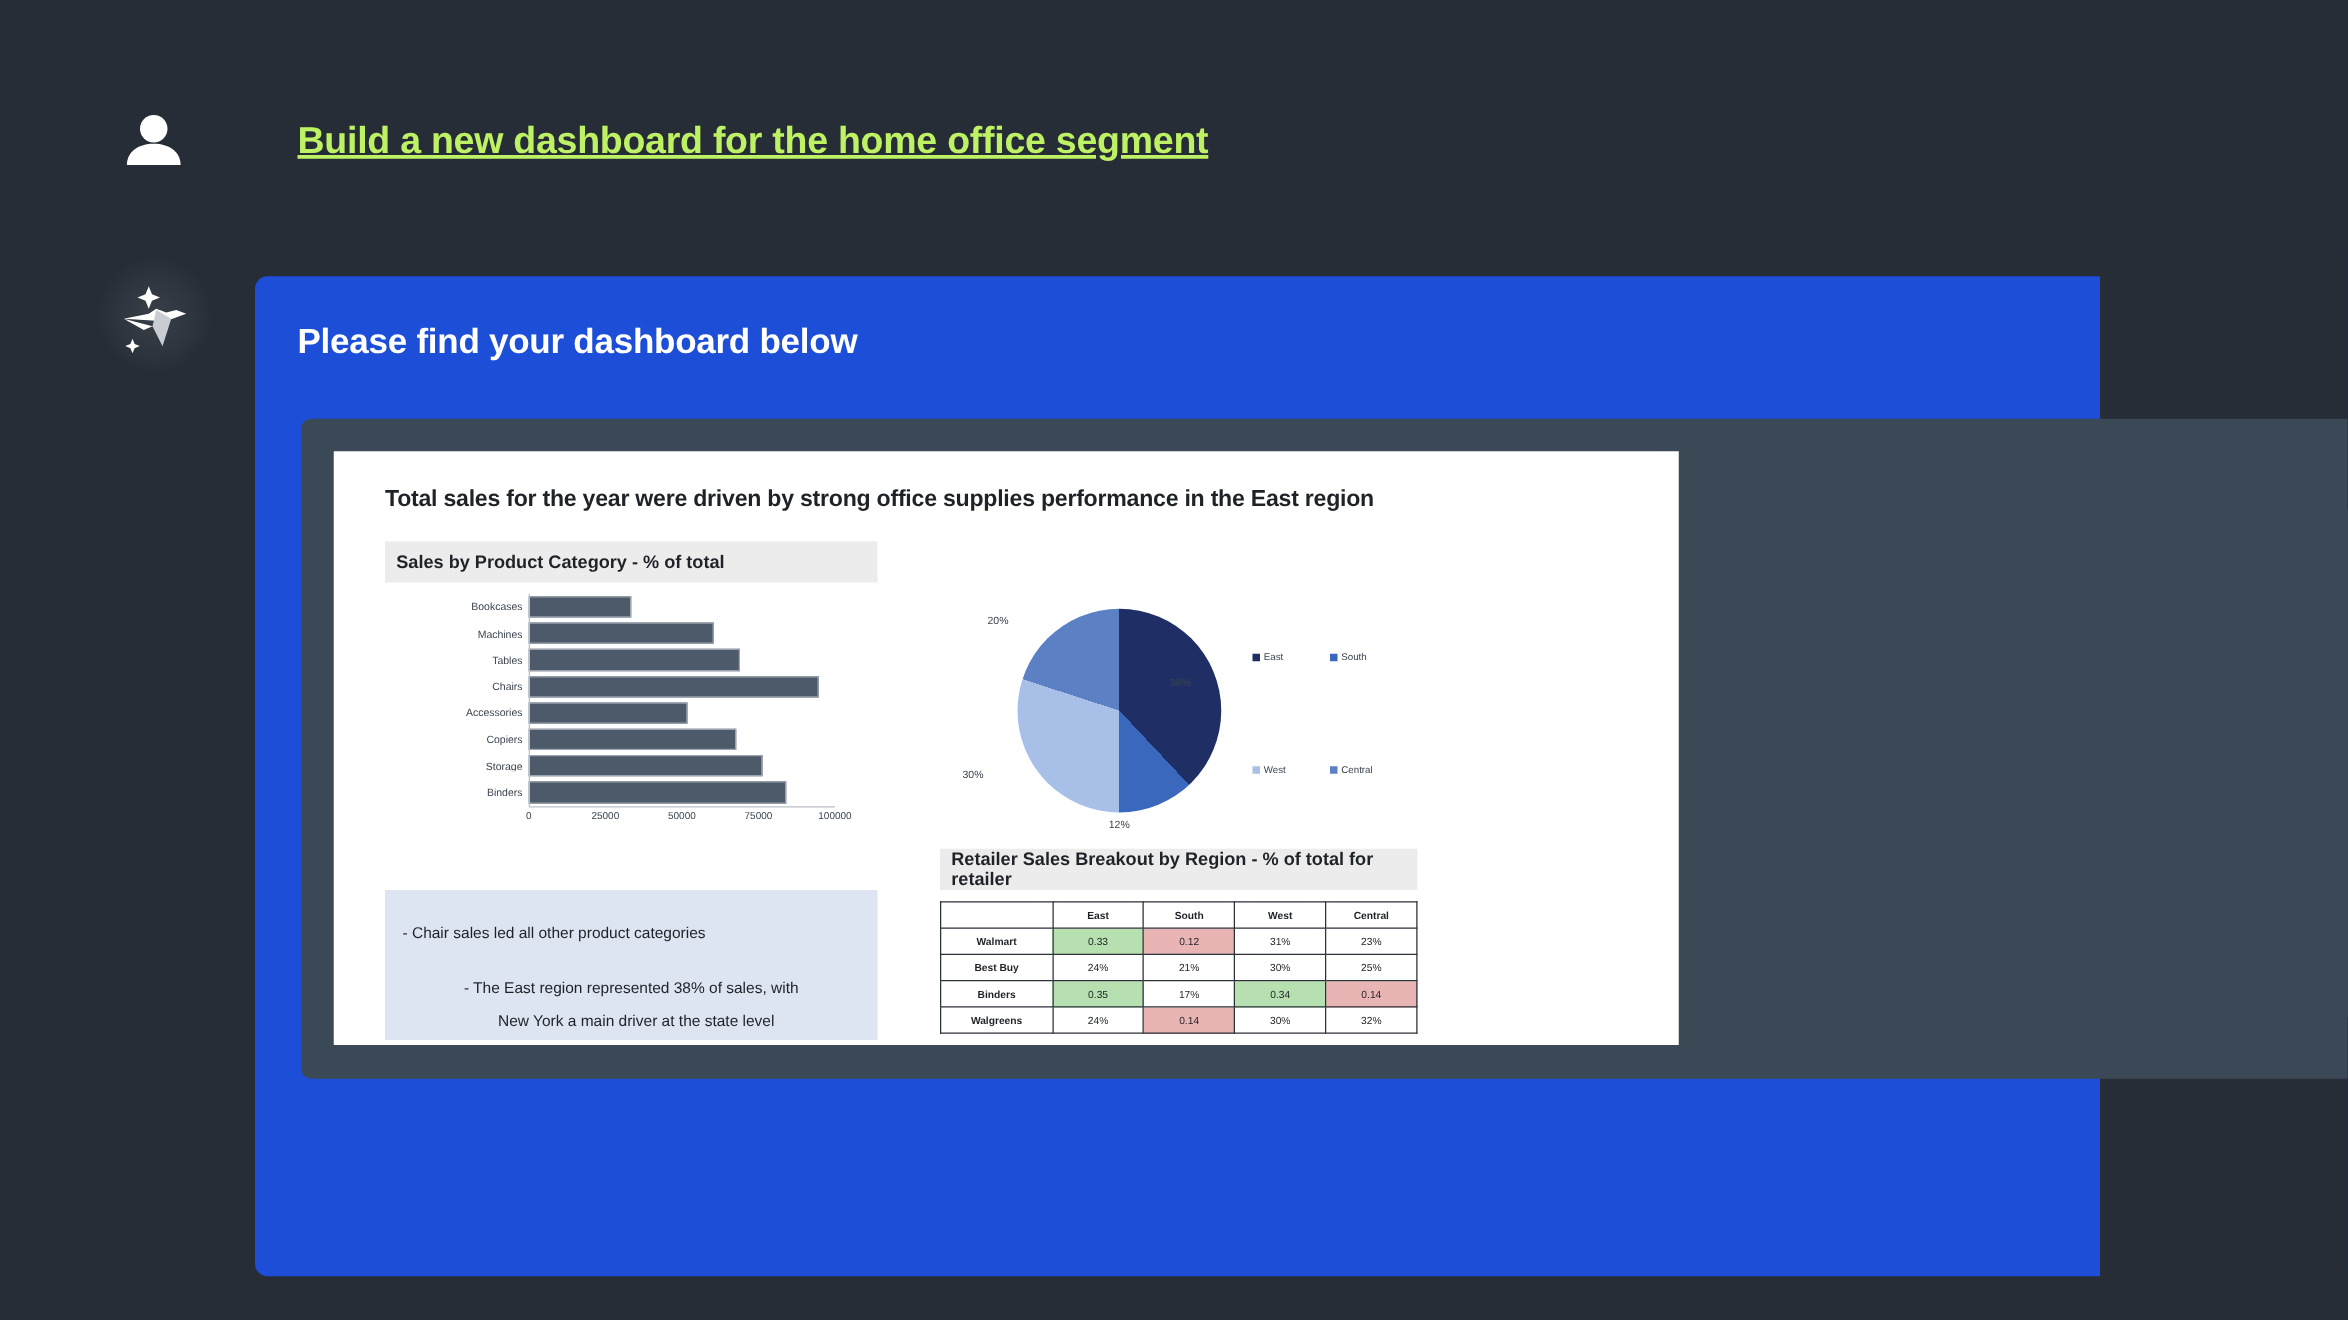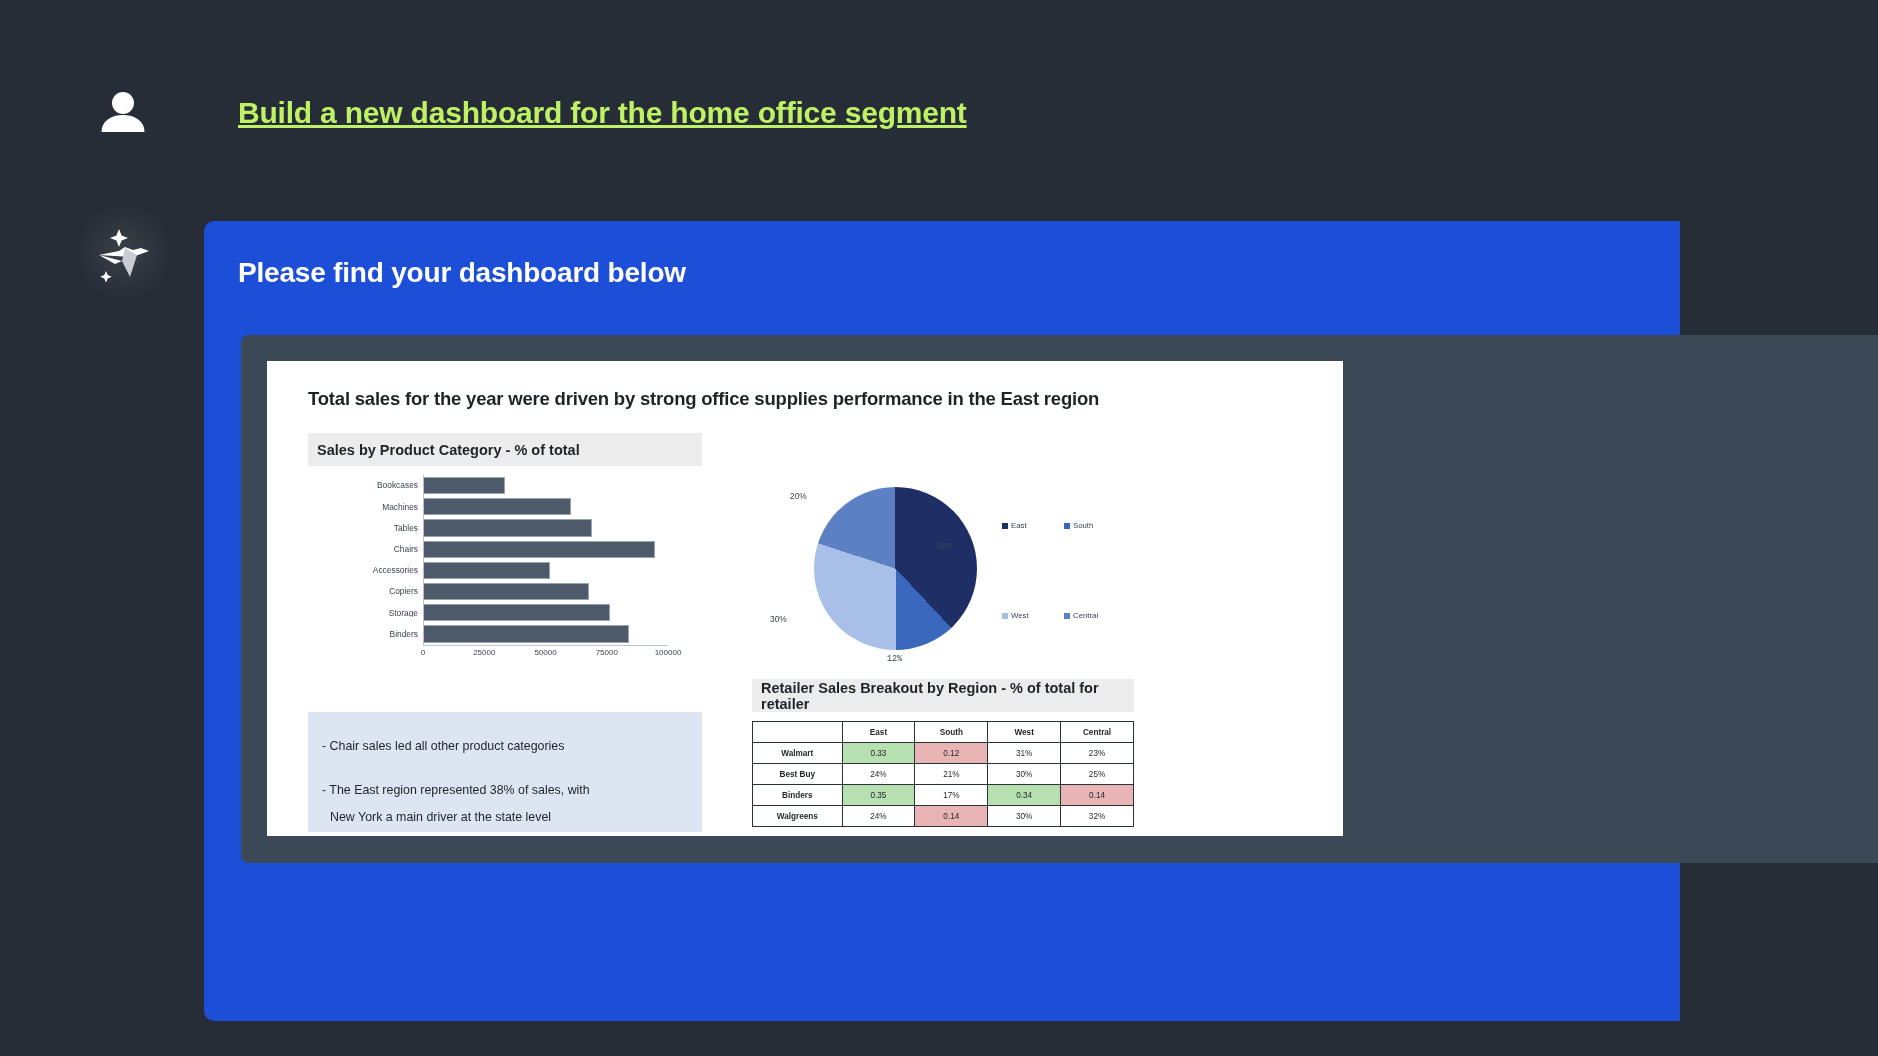--- a/index.html
+++ b/index.html
@@ -94,21 +94,21 @@
     position: absolute; transform: translateX(-50%);
     font-size: 8px; color: #3a4450; white-space: nowrap;
   }
 
   
   .insight {
     position: absolute; left: 41px; top: 351px; width: 394px; height: 120px;
     background: #dce5f1; padding: 28px 14px 0 14px;
   }
   .insight p { font-size: 12.4px; color: #1f2328; line-height: 1.1; }
-  .insight p + p { margin-top: 30px; }
+  .insight p + p { margin-top: 30px; text-align: center; }
   .insight .cont { display: block; margin-top: 14px; padding-left: 8px; }
 
   
   .piewrap { position: absolute; left: 481px; top: 108px; width: 384px; height: 200px; }
   .pie {
     position: absolute; left: 66px; top: 18px; width: 163px; height: 163px; border-radius: 50%;
   }
   .pie-pct {
     position: absolute; font-size: 8.4px; color: #3a4450; white-space: nowrap;
   }
@@ -233,21 +233,21 @@
           <p>
             <span>- The East region represented 38% of sales, with</span>
             <span class="cont">New York a main driver at the state level</span>
           </p>
         </div>
 
         <div class="piewrap">
           <div class="pie" id="pie-disc" style="background: conic-gradient(rgb(31, 47, 102) 0deg, rgb(31, 47, 102) 136.8deg, rgb(58, 104, 189) 136.8deg, rgb(58, 104, 189) 180deg, rgb(168, 192, 232) 180deg, rgb(168, 192, 232) 288deg, rgb(91, 128, 196) 288deg, rgb(91, 128, 196) 360deg);"></div>
           <div id="pie-labels">
               <div class="pie-pct" style="left: 188px; top: 72px;">38%</div>
-              <div class="pie-pct" style="left: 139px; top: 185px; font-family: Liberation Mono, monospace;">12%</div>
+              <div class="pie-pct" style="left: 139px; top: 185px;">12%</div>
               <div class="pie-pct" style="left: 22px; top: 145px;">30%</div>
               <div class="pie-pct" style="left: 42px; top: 22px;">20%</div>
             </div>
           <div class="pie-legend" id="pie-legend">
               <div class="leg-item" style="left: 0px; top: 52px;">
                 <span class="leg-sw" style="background: rgb(31, 47, 102);"></span>
                 <span>East</span>
               </div>
               <div class="leg-item" style="left: 62px; top: 52px;">
                 <span class="leg-sw" style="background: rgb(58, 104, 189);"></span>

